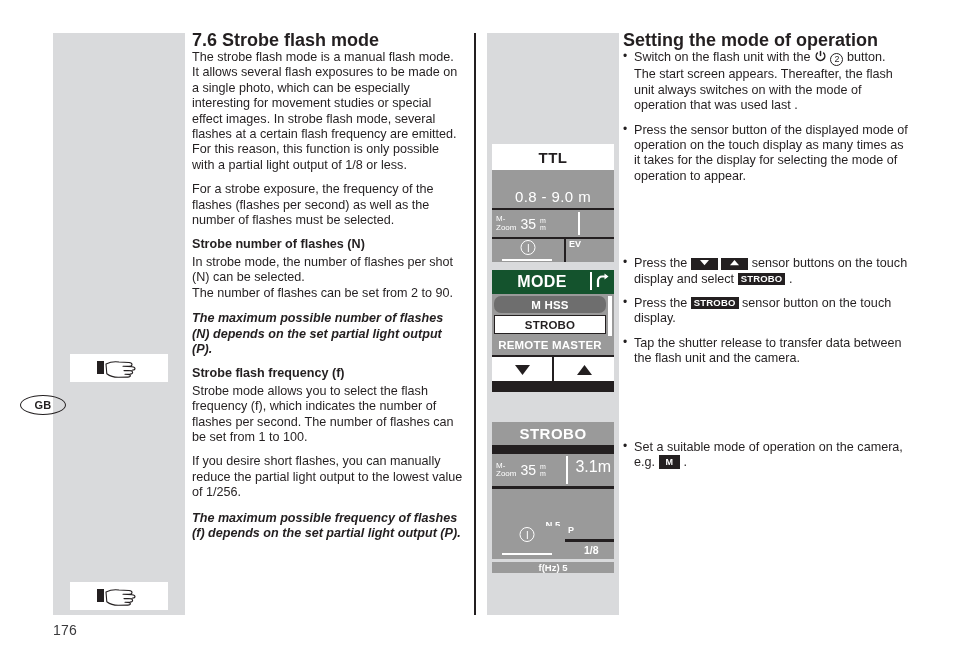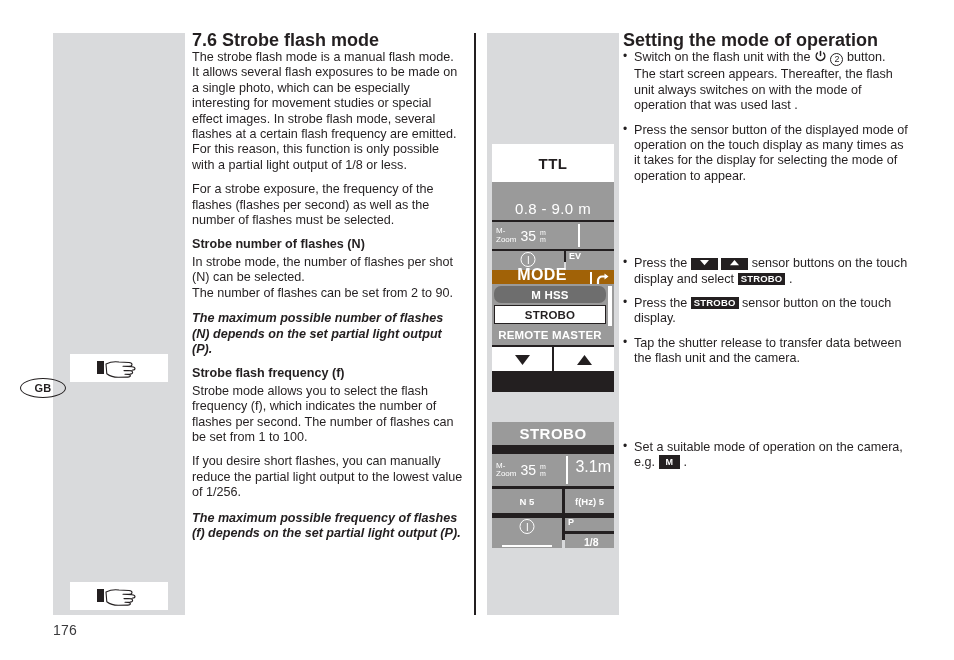--- a/index.html
+++ b/index.html
@@ -18,21 +18,21 @@
   .divider     { position: absolute; left: 474px; top: 33px;  width: 2px;   height: 582px; background: #231f20; }
   .white-notch { position: absolute; left: 0px;   top: 295px; width: 53px;  height: 290px; background: #ffffff; }
 
   .page-number {
     position: absolute; left: 53px; top: 622px;
     font-size: 14px; color: #3a3a3c; letter-spacing: .2px;
   }
 
   
   .gb-badge {
-    position: absolute; left: 20px; top: 378px;
+    position: absolute; left: 20px; top: 395px;
     width: 46px; height: 20px; border: 1.6px solid #231f20;
     border-radius: 50%;
     display: flex; align-items: center; justify-content: center;
     font-size: 11px; font-weight: 700; color: #231f20; letter-spacing: .3px;
   }
 
   
   .hand-box {
     position: absolute; width: 98px; height: 28px;
     background: #ffffff; display: flex; align-items: center; justify-content: center;
@@ -93,21 +93,21 @@
 
   
   .lcd {
     position: absolute; background: #231f20;
     font-family: "Liberation Sans", sans-serif;
   }
 
   
   #lcd-ttl { left: 492px; top: 144px; width: 122px; height: 118px; background: #231f20; }
   .ttl-head {
-    height: 38px; background: #ffffff; color: #231f20;
+    height: 26px; background: #ffffff; color: #231f20;
     display: flex; align-items: center; justify-content: center;
     font-size: 15px; font-weight: 700; letter-spacing: .5px;
   }
   .ttl-dist {
     height: 38px; background: #9a9a9a; color: #ffffff;
     display: flex; align-items: flex-end; justify-content: center;
     font-size: 15px; font-weight: 400; padding-bottom: 3px; letter-spacing: .4px;
   }
   .ttl-zoomrow {
     height: 27px; background: #9a9a9a; margin-top: 2px; position: relative;
@@ -129,22 +129,22 @@
     width: 1.3px; height: 8px; background: #ffffff;
   }
   .underline-bar {
     position: absolute; left: 10px; bottom: 1px; width: 50px; height: 2px; background: #ffffff;
   }
   .ev-lbl { position: absolute; left: 3px; top: 0px; font-size: 9px; font-weight: 700; color: #ffffff; }
 
   
   #lcd-mode { left: 492px; top: 270px; width: 122px; height: 122px; background: #231f20; }
   .mode-head {
-    height: 14px; background: #a16207; color: #ffffff; position: relative;
-    display: flex; align-items: flex-end;
+    height: 24px; background: #14532d; color: #ffffff; position: relative;
+    display: flex; align-items: center;
   }
   .mode-title { width: 100%; text-align: center; font-size: 16px; font-weight: 700; letter-spacing: .4px; padding-right: 22px;}
   .mode-vsep { position: absolute; right: 22px; top: 2px; width: 2px; height: 18px; background: #ffffff; }
   .mode-back { position: absolute; right: 2px; top: 2px; width: 19px; height: 19px; }
   .mode-list { background: #9a9a9a; padding: 2px 0 2px 0; position: relative; }
   .mode-item {
     height: 17px; margin: 0 8px 2px 2px;
     display: flex; align-items: center; justify-content: center;
     font-size: 11.5px; font-weight: 700; letter-spacing: .2px;
   }
@@ -167,21 +167,21 @@
     height: 23px; background: #9a9a9a; color: #ffffff;
     display: flex; align-items: center; justify-content: center;
     font-size: 15px; font-weight: 700; letter-spacing: .5px;
   }
   .strobo-row1 {
     height: 32px; margin-top: 9px; background: #9a9a9a; position: relative;
     display: flex; align-items: center; color: #ffffff;
   }
   .dist-big { position: absolute; right: 3px; top: 4px; font-size: 16px; color: #ffffff; }
   .row1-sep { position: absolute; left: 74px; top: 2px; width: 2px; height: 28px; background: #ffffff; }
-  .strobo-row2 { display: flex; height: 24px; margin-top: 3px; gap: 3px; }
+  .strobo-row2 { display: flex; height: 32px; margin-top: 3px; gap: 3px; flex-direction: column; }
   .cell {
     background: #9a9a9a; color: #ffffff; font-size: 9.5px; font-weight: 700;
     display: flex; align-items: center; justify-content: center;
   }
   .cell.n  { flex: 0 0 70px; }
   .cell.f  { flex: 1 1 auto; }
   .strobo-row3 { display: flex; height: 30px; margin-top: 5px; gap: 3px; }
   .cell3l { flex: 0 0 70px; background: #9a9a9a; position: relative; }
   .cell3r { flex: 1 1 auto; background: #9a9a9a; position: relative; }
   .p-lbl  { position: absolute; left: 3px; top: -1px; font-size: 9px; font-weight: 700; color: #ffffff; }

